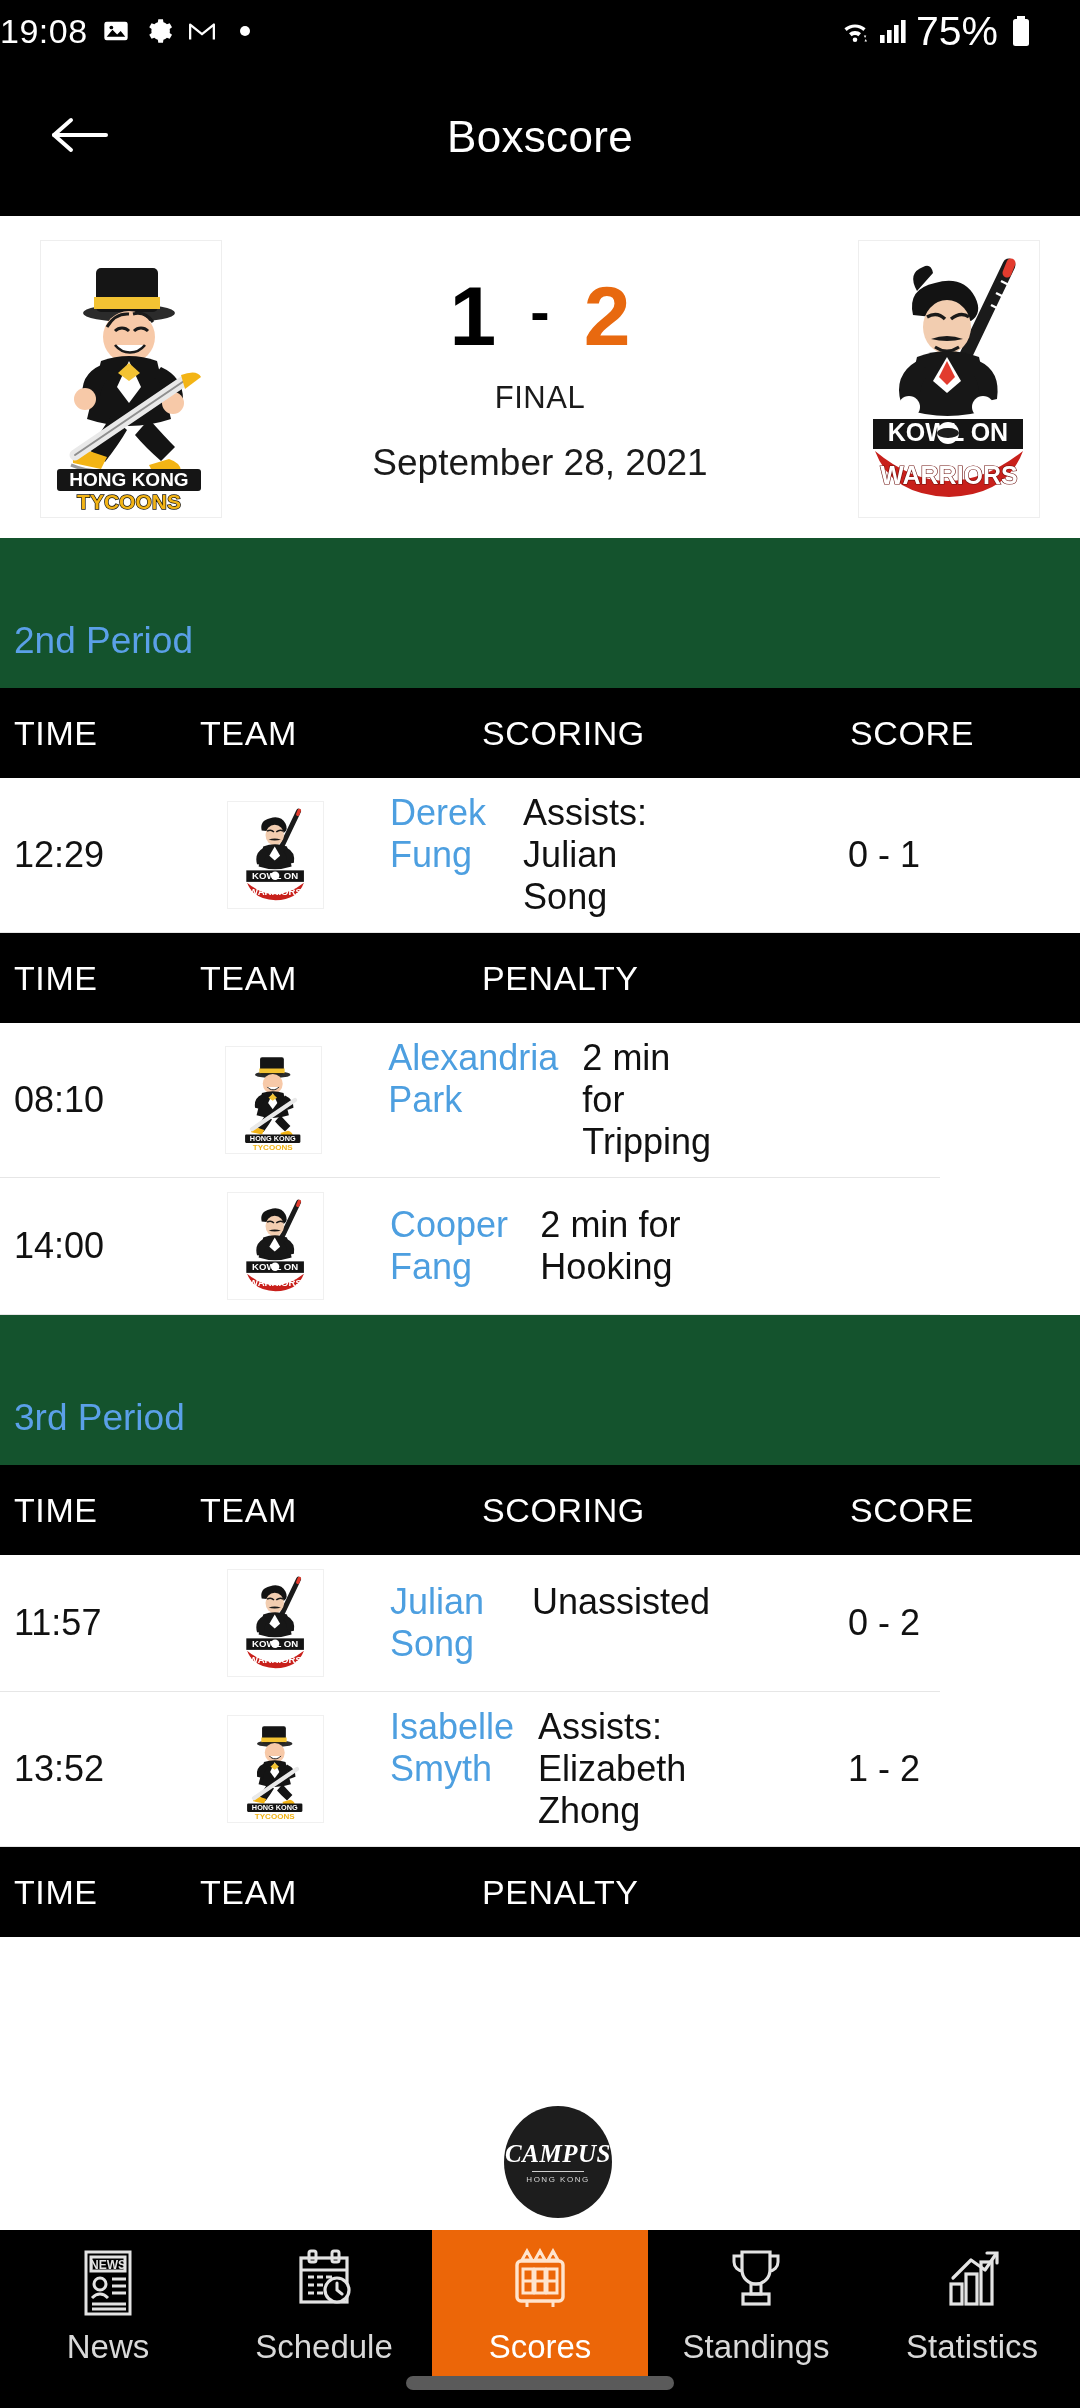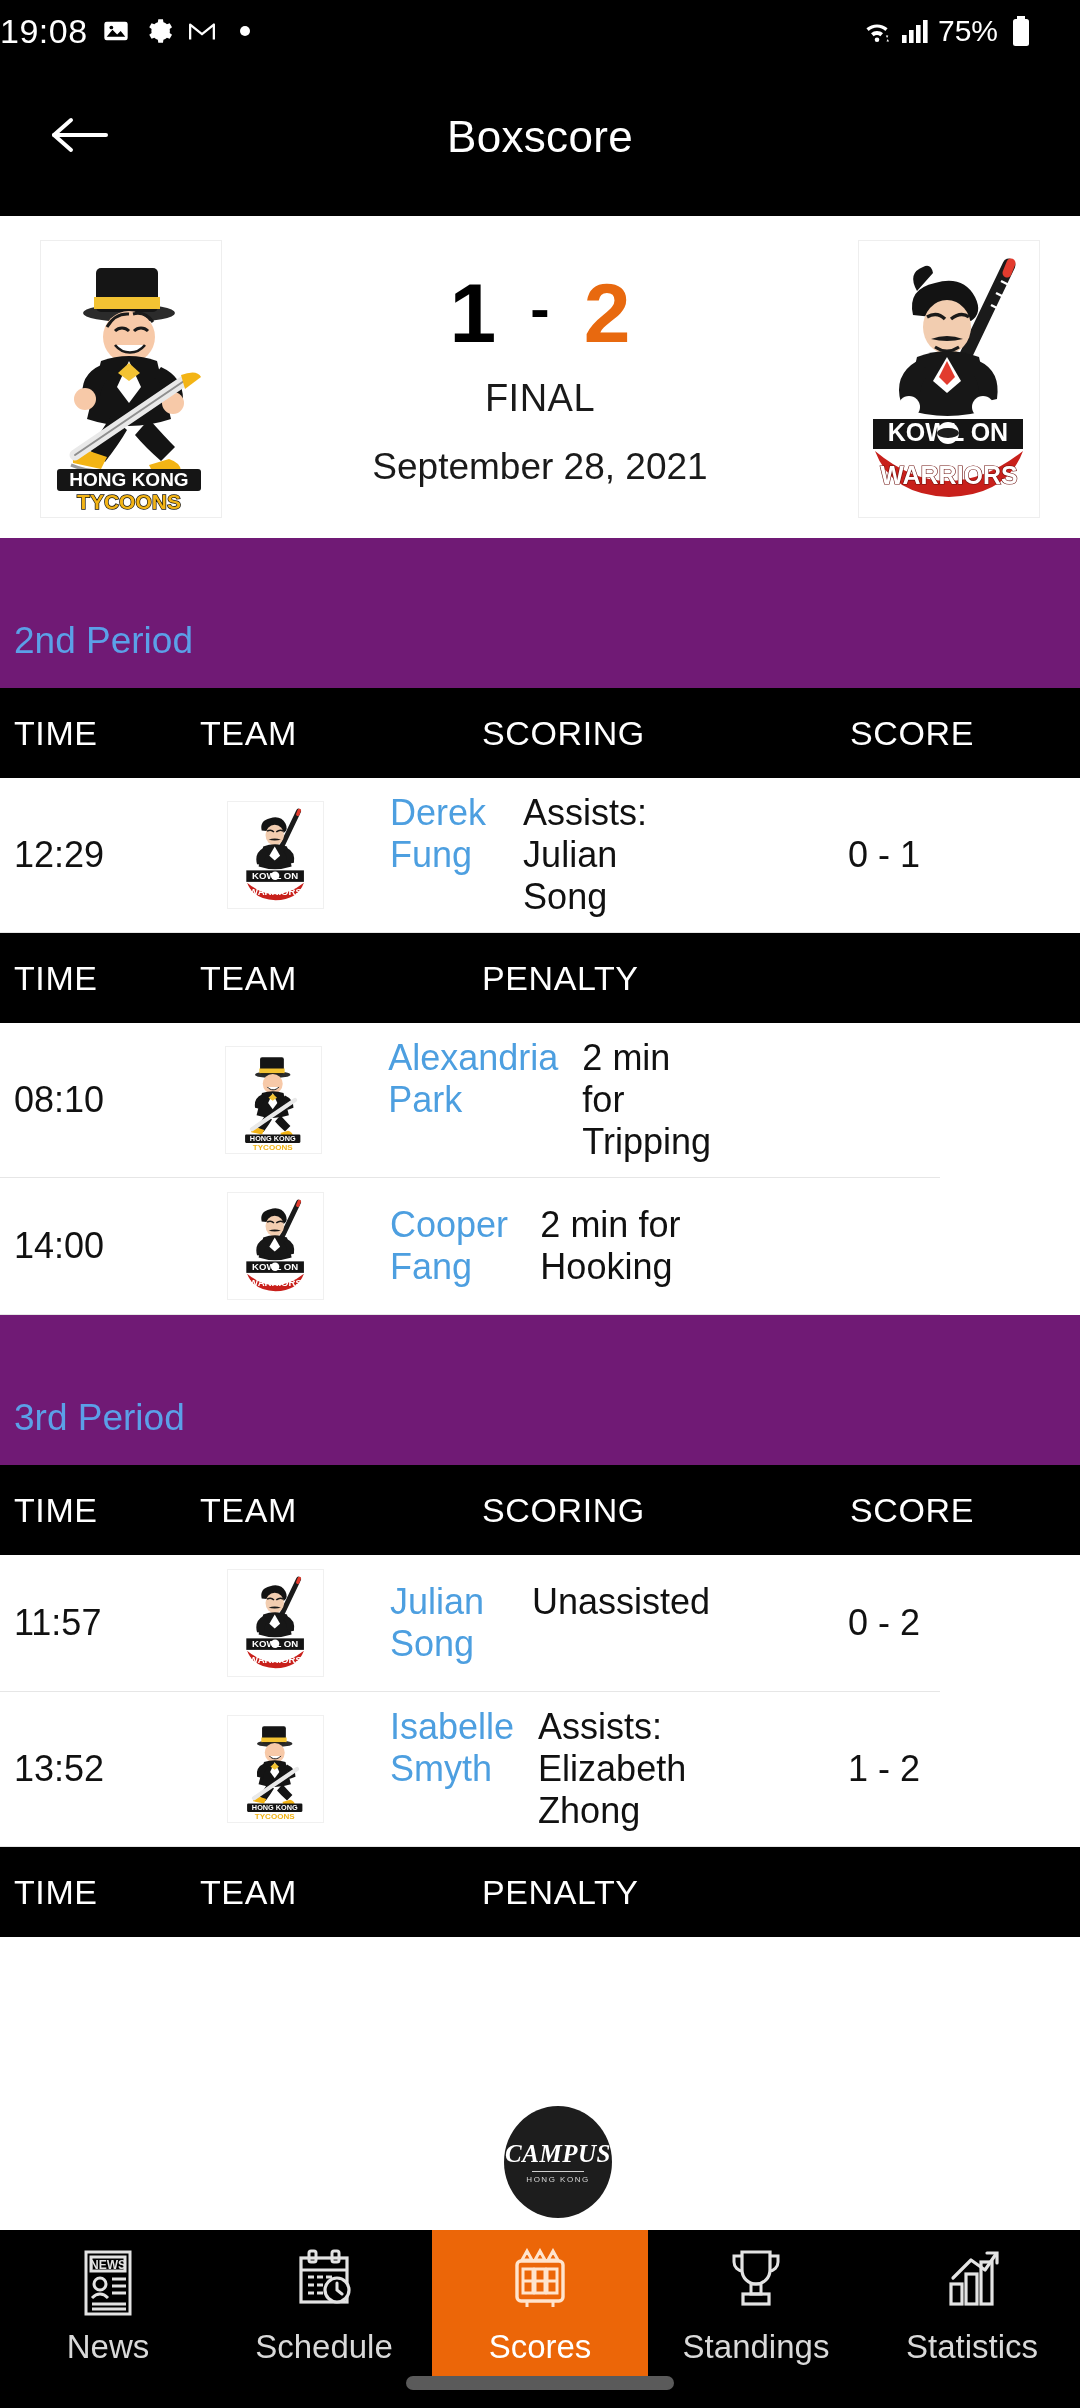--- a/index.html
+++ b/index.html
@@ -14,21 +14,21 @@
   
   .statusbar{
     position:absolute; top:0; left:0; width:1080px; height:62px;
     background:#000; color:#fff; display:flex; align-items:center;
   }
   .sb-left{ display:flex; align-items:center; gap:13px; }
   .sb-time{ font-size:34px; letter-spacing:.5px; line-height:1; font-weight:400; }
   .sb-ic{ width:30px; height:30px; display:inline-flex; align-items:center; justify-content:center; }
   .sb-ic svg{ display:block; }
   .sb-right{ margin-left:auto; display:flex; align-items:center; gap:8px; padding-right:44px; }
-  .sb-batt-txt{ font-size:30px; line-height:1; }
+  .sb-batt-txt{ font-size:41px; line-height:1; }
 
   
   .titlebar{
     position:absolute; top:58px; left:0; width:1080px; height:158px;
     background:#000; color:#fff;
   }
   .back-btn{
     position:absolute; left:44px; top:50%; transform:translateY(-50%);
     width:72px; height:72px; display:flex; align-items:center; justify-content:center;
   }
@@ -46,26 +46,26 @@
   .team-logo{
     width:182px; height:278px; border:1px solid #eeeeee; background:#fff;
     display:flex; align-items:center; justify-content:center; overflow:hidden; flex:0 0 auto;
   }
   .team-logo svg{ display:block; }
   .center-block{ flex:1; display:flex; flex-direction:column; align-items:center; justify-content:center; }
   .score-line{ display:flex; align-items:center; gap:34px; line-height:1; }
   .score-home{ font-size:84px; font-weight:700; color:#000; }
   .score-dash{ font-size:58px; font-weight:700; color:#000; position:relative; top:-4px; }
   .score-away{ font-size:84px; font-weight:700; color:#e8690f; }
-  .final-txt{ font-size:38px; color:#1a1a1a; margin-top:22px; letter-spacing:.5px; }
+  .final-txt{ font-size:31px; color:#1a1a1a; margin-top:22px; letter-spacing:.5px; }
   .date-txt{ font-size:37px; color:#1a1a1a; margin-top:26px; }
 
   
   .period-band{
-    width:1080px; height:150px; background:#701a75;
+    width:1080px; height:150px; background:#14532d;
     display:flex; align-items:flex-end; padding:0 0 26px 14px;
   }
   .period-label{ font-size:37px; color:#5ba0e8; }
 
   
   .col-head{
     width:1080px; height:90px; background:#000; color:#fff;
     display:flex; align-items:center; font-size:34px; letter-spacing:.6px;
   }
   .ch-time{ width:200px; padding-left:14px; }

